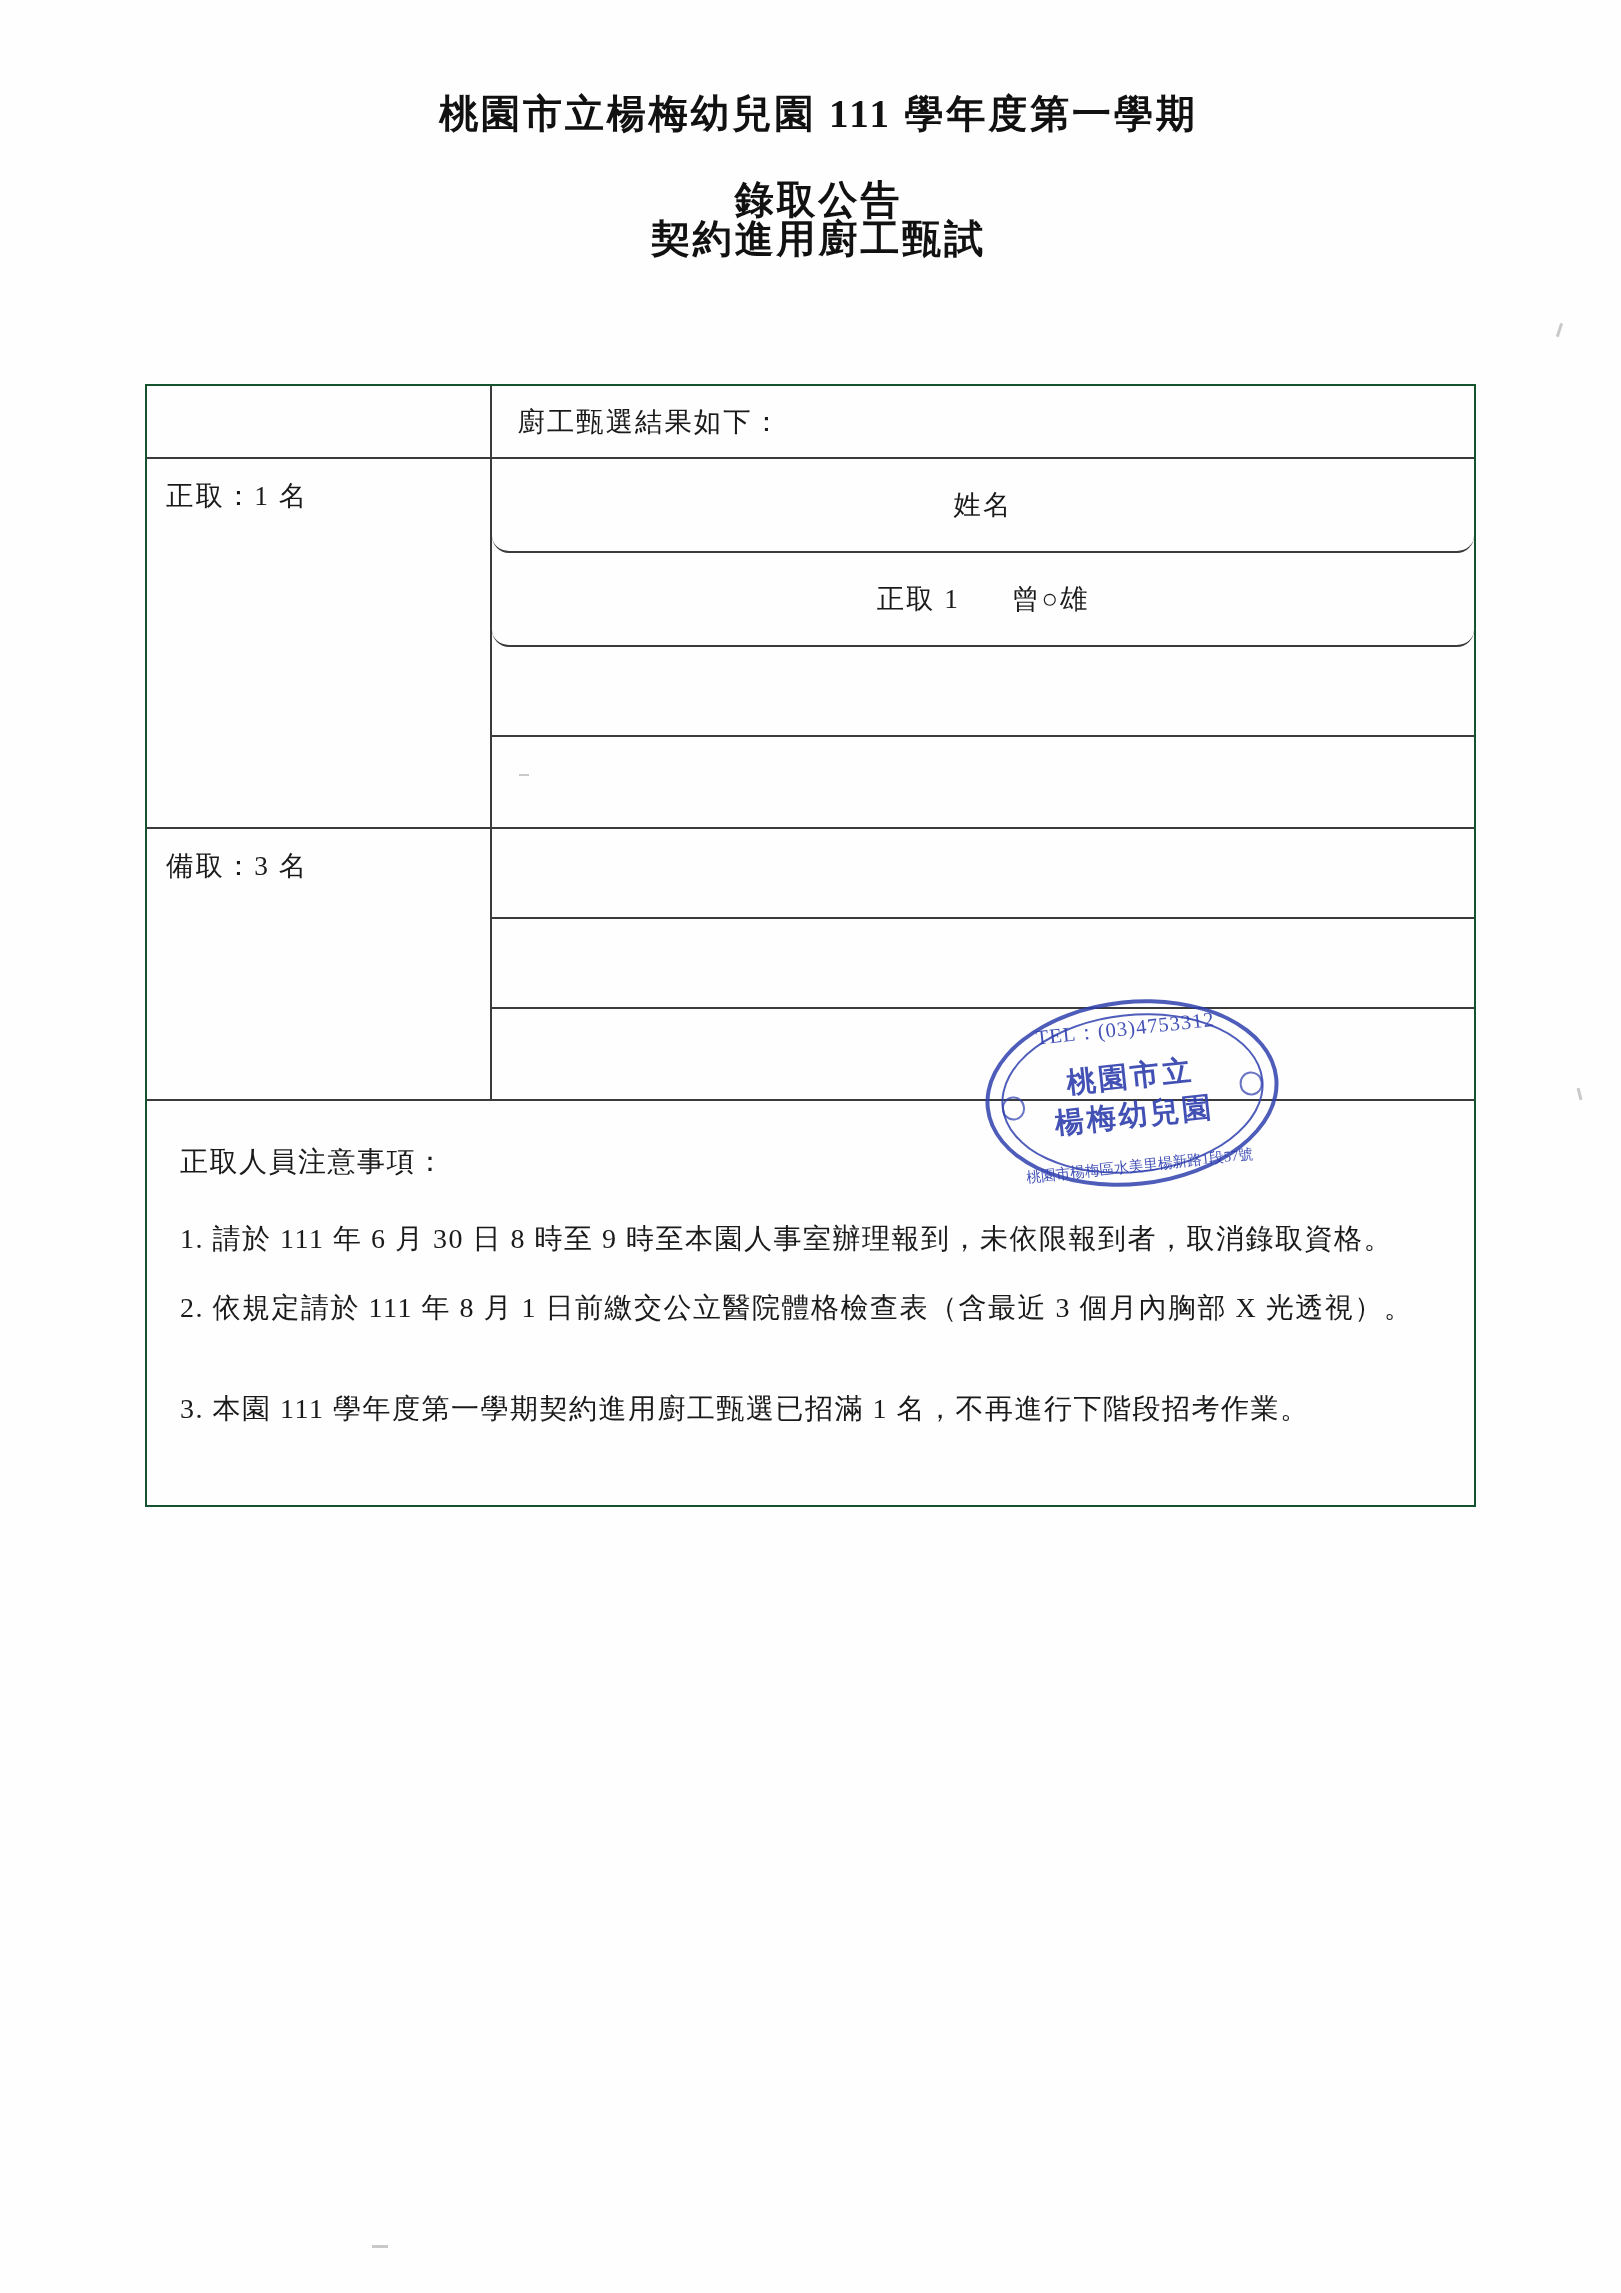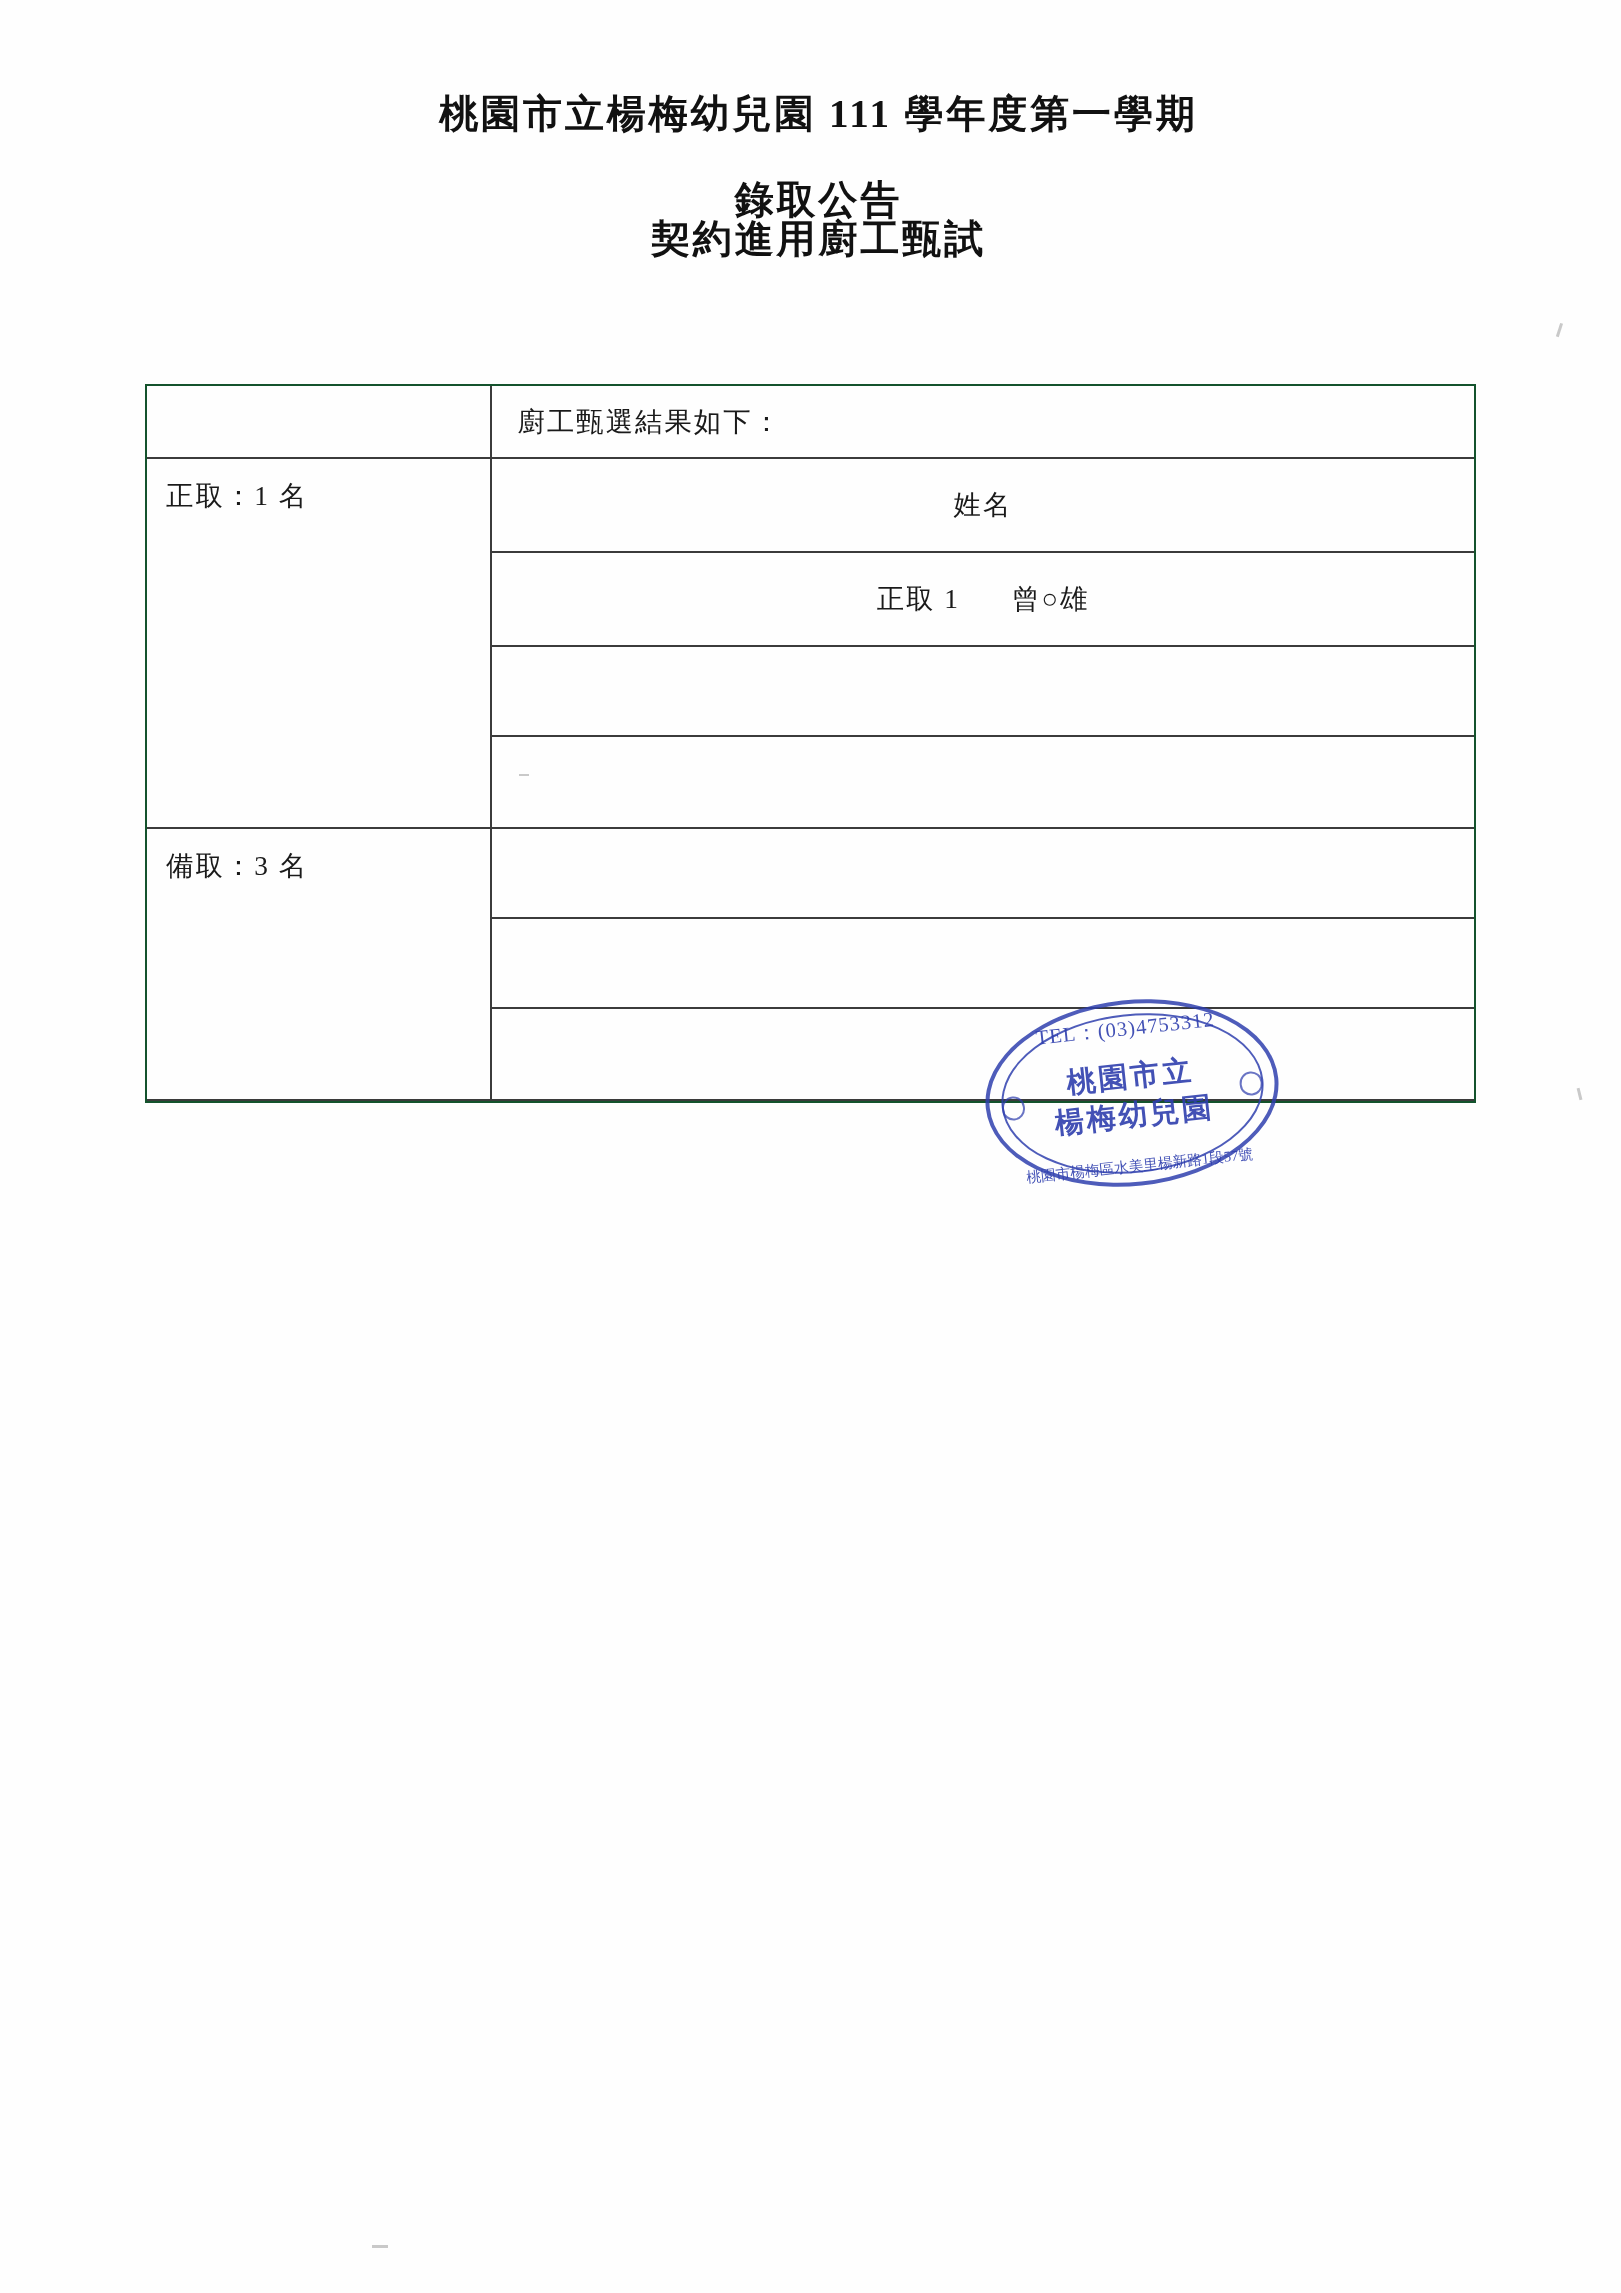--- a/index.html
+++ b/index.html
@@ -70,21 +70,21 @@
   .cell-right {
     flex: 1;
     box-sizing: border-box;
     padding: 17.6px 25.5px;
     font-size: 27.4px;
     letter-spacing: 2px;
     display: flex;
     align-items: center;
   }
   .h-row { height: 71px; }
-  .h-row2 { height: 94px; }
+  .h-row2 { height: 94px; border-radius: 17px; }
   .h-row3 { height: 90px; }
 
   .name-pair {
     display: flex;
     align-items: center;
     gap: 52px;
     justify-content: center;
     width: 100%;
   }
 
@@ -249,20 +249,27 @@
 
     <div class="group">
       <div class="group-left">備取：3 名</div>
       <div class="group-right">
         <div class="subrow h-row3"></div>
         <div class="subrow h-row3"></div>
         <div class="subrow h-row3"></div>
       </div>
     </div>
 
+    <div class="notes">
+      <div class="notes-title">正取人員注意事項：</div>
+      <div class="note-item">1. 請於 111 年 6 月 30 日 8 時至 9 時至本園人事室辦理報到，未依限報到者，取消錄取資格。</div>
+      <div class="note-item">2. 依規定請於 111 年 8 月 1 日前繳交公立醫院體格檢查表（含最近 3 個月內胸部 X 光透視）。</div>
+      <div class="note-gap"></div>
+      <div class="note-item">3. 本園 111 學年度第一學期契約進用廚工甄選已招滿 1 名，不再進行下階段招考作業。</div>
+    </div>
   </div>
 
   <div class="stamp">
     <div class="stamp-oval"></div>
     <div class="stamp-oval inner"></div>
     <div class="stamp-text">
       <div class="stamp-tel">TEL：(03)4753312</div>
       <div class="stamp-l1">桃園市立</div>
       <div class="stamp-l2">楊梅幼兒園</div>
       <div class="stamp-l3">桃園市楊梅區水美里楊新路1段57號</div>

